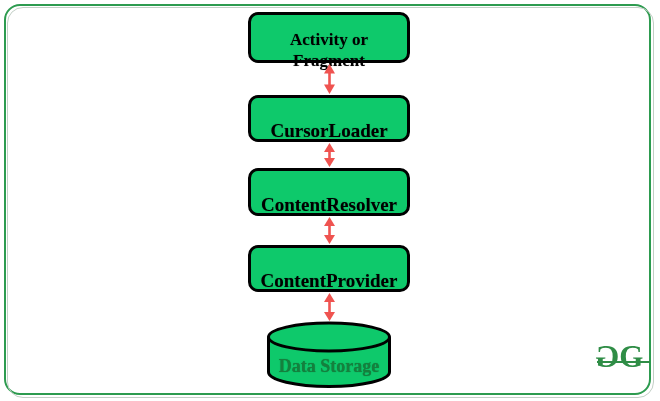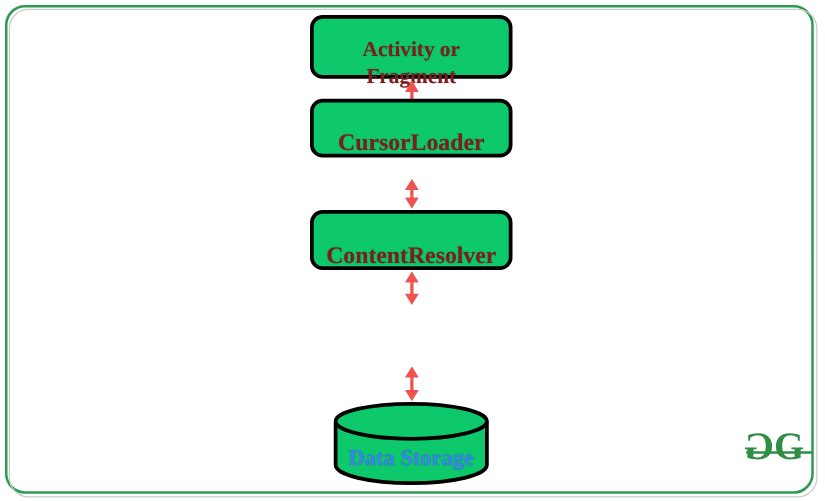--- a/index.html
+++ b/index.html
@@ -24,48 +24,48 @@
     box-sizing: border-box;
     background: #0ec96b;
     border: 3px solid #000000;
     border-radius: 10px;
     display: flex;
     align-items: center;
     justify-content: center;
     text-align: center;
   }
   .node-label {
-    color: #7f1d1d;
+    color: #000000;
     font-weight: bold;
     font-size: 19px;
     line-height: 21px;
     white-space: pre-line;
     text-shadow: 0 0 1px rgba(0,0,0,0.35);
     margin-top: 24px;
   }
   .node1 { top: 12px;  height: 51px; }
   .node1 .node-label { font-size: 17px; }
-  .node2 { top: 79px;  height: 47px; }
+  .node2 { top: 95px;  height: 47px; }
   .node3 { top: 168px; height: 48px; justify-content: center; }
   .node4 { top: 245px; height: 47px; }
 
   .arrow { position: absolute; left: 321px; }
   .arrow1 { top: 64px; }
   .arrow2 { top: 143px; }
   .arrow3 { top: 217px; }
   .arrow4 { top: 293px; }
 
   .cylinder { position: absolute; left: 266px; top: 321px; }
   .cyl-label {
     position: absolute;
     left: 266px;
     top: 356px;
     width: 126px;
     text-align: center;
-    color: #3b82f6;
+    color: #15803d;
     font-weight: bold;
     font-size: 18px;
     line-height: 20px;
     text-shadow: 0 0 1px rgba(0,0,0,0.35);
   }
 
   
   .gfg-logo {
     position: absolute;
     left: 597px;
@@ -121,20 +121,23 @@
   <div class="node node3">
     <span class="node-label">ContentResolver</span>
   </div>
 
   <svg class="arrow arrow3" width="17" height="27" viewBox="0 0 17 27">
     <line x1="8.5" y1="5" x2="8.5" y2="22" stroke-width="2.6" stroke="#ef5350"></line>
     <polygon points="8.5,0 3,9 14,9" fill="#ef5350"></polygon>
     <polygon points="8.5,27 3,18 14,18" fill="#ef5350"></polygon>
   </svg>
 
+  <div class="node node4">
+    <span class="node-label">ContentProvider</span>
+  </div>
 
   <svg class="arrow arrow4" width="17" height="28" viewBox="0 0 17 28">
     <line x1="8.5" y1="5" x2="8.5" y2="23" stroke-width="2.6" stroke="#ef5350"></line>
     <polygon points="8.5,0 3,9 14,9" fill="#ef5350"></polygon>
     <polygon points="8.5,28 3,19 14,19" fill="#ef5350"></polygon>
   </svg>
 
   <svg class="cylinder" width="126" height="68" viewBox="0 0 126 68">
     <path d="M 2.5,17 L 2.5,51 A 60.5,14.5 0 0 0 123.5,51 L 123.5,17 Z" stroke="#000000" stroke-width="3" stroke-linejoin="round" fill="#0ec96b"></path>
     <ellipse cx="63" cy="16" rx="60.5" ry="14" stroke="#000000" stroke-width="3" fill="#0ec96b"></ellipse>

